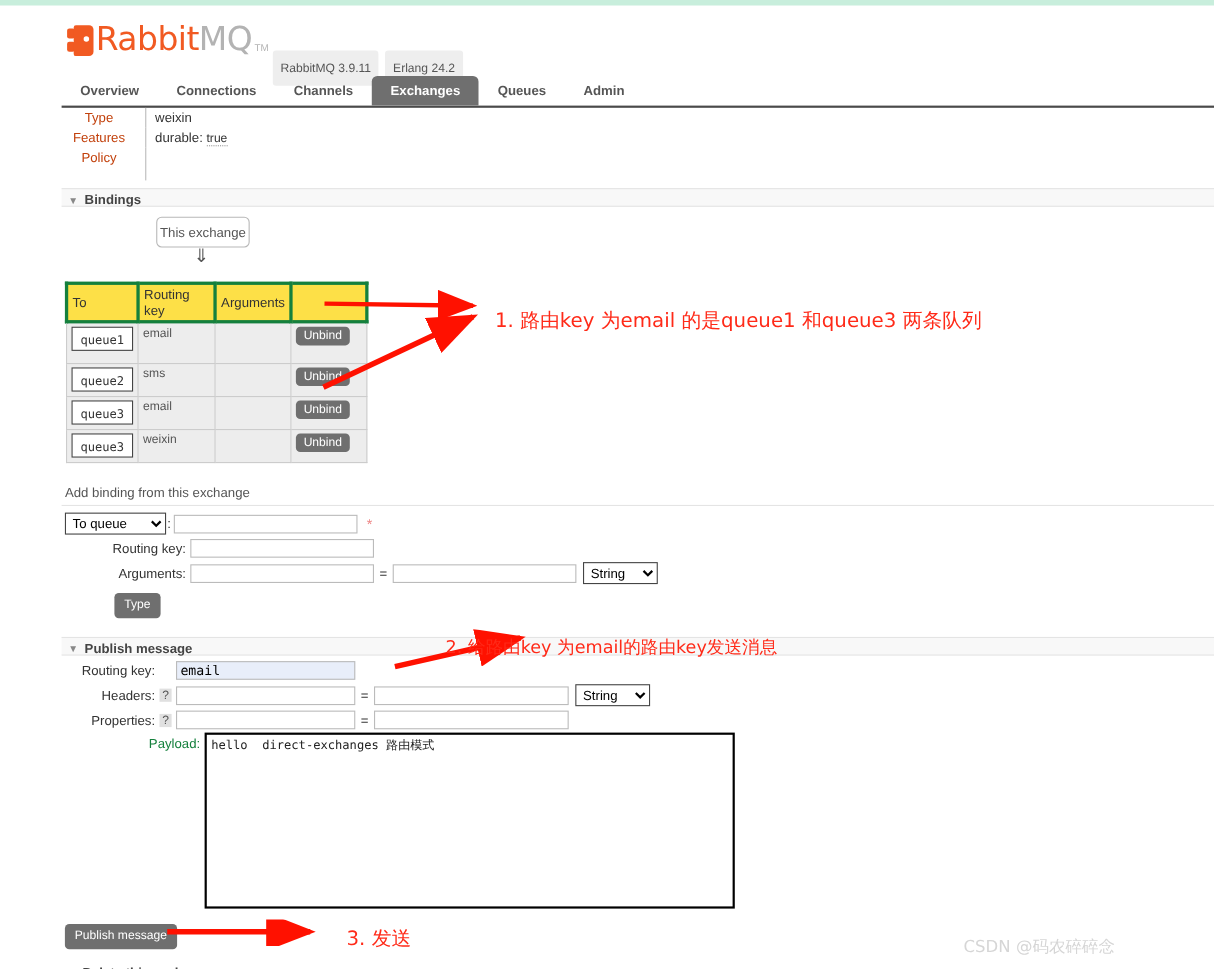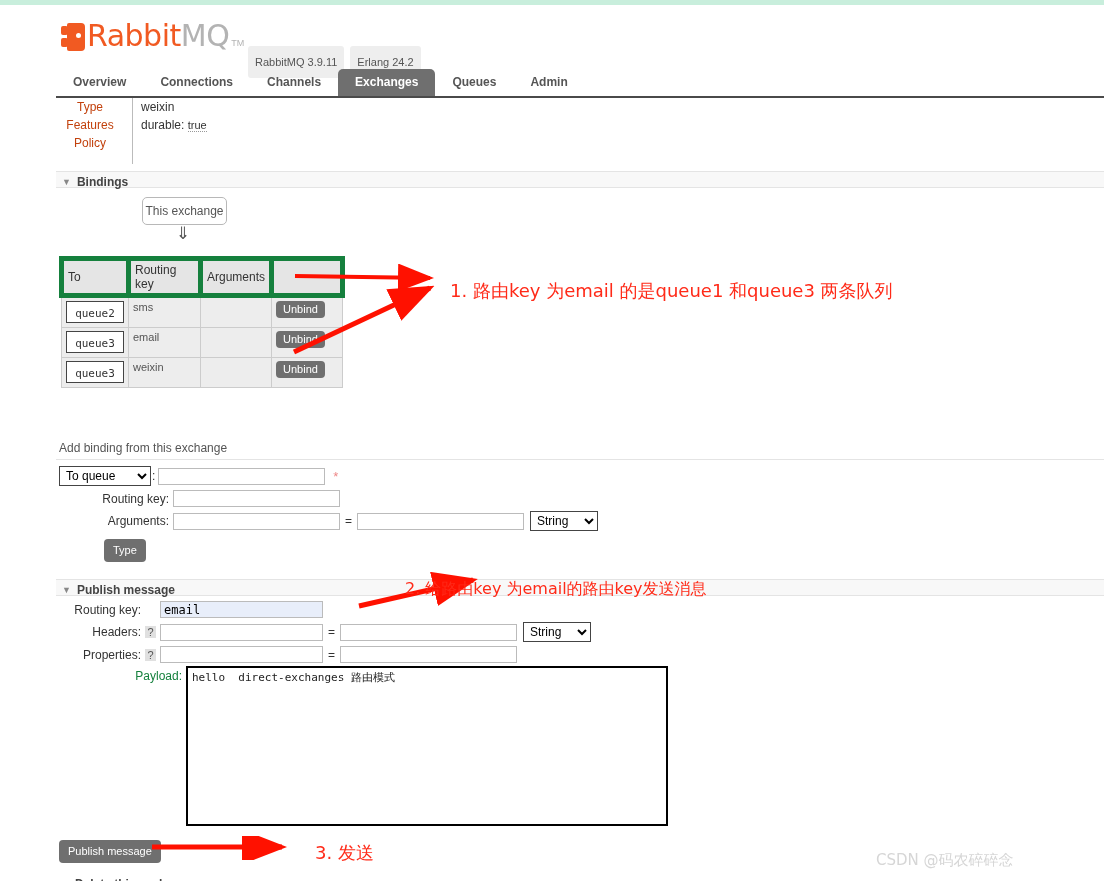--- a/index.html
+++ b/index.html
@@ -224,23 +224,23 @@
     position: absolute;
     left: 3px; top: 251px;
     border-collapse: collapse;
     background: #ffffff;
   }
   #bindings-table th {
     text-align: left;
     font-weight: normal;
     font-size: 12px;
     color: #333333;
-    border: 5px solid #15803d;
+    border: 3px solid #15803d;
     padding: 2px 4px;
-    background: #e5e5e5;
+    background: #fde047;
     height: 16px;
   }
   #bindings-table td {
     border: 1px solid #cccccc;
     background: #ededed;
     font-size: 11px;
     color: #555555;
     padding: 3px 4px;
     vertical-align: top;
   }
@@ -520,20 +520,30 @@
   <table id="bindings-table">
     <thead>
       <tr>
         <th class="col-to">To</th>
         <th class="col-rk">Routing key</th>
         <th class="col-args">Arguments</th>
         <th class="col-act"></th>
       </tr>
     </thead>
     <tbody>
+      <tr class="row-tall-1">
+        <td class="cell-to">
+          <span class="queue-link">queue1</span>
+        </td>
+        <td>email</td>
+        <td></td>
+        <td>
+          <span class="unbind-btn">Unbind</span>
+        </td>
+      </tr>
       <tr class="row-std">
         <td class="cell-to">
           <span class="queue-link">queue2</span>
         </td>
         <td>sms</td>
         <td></td>
         <td>
           <span class="unbind-btn">Unbind</span>
         </td>
       </tr>

